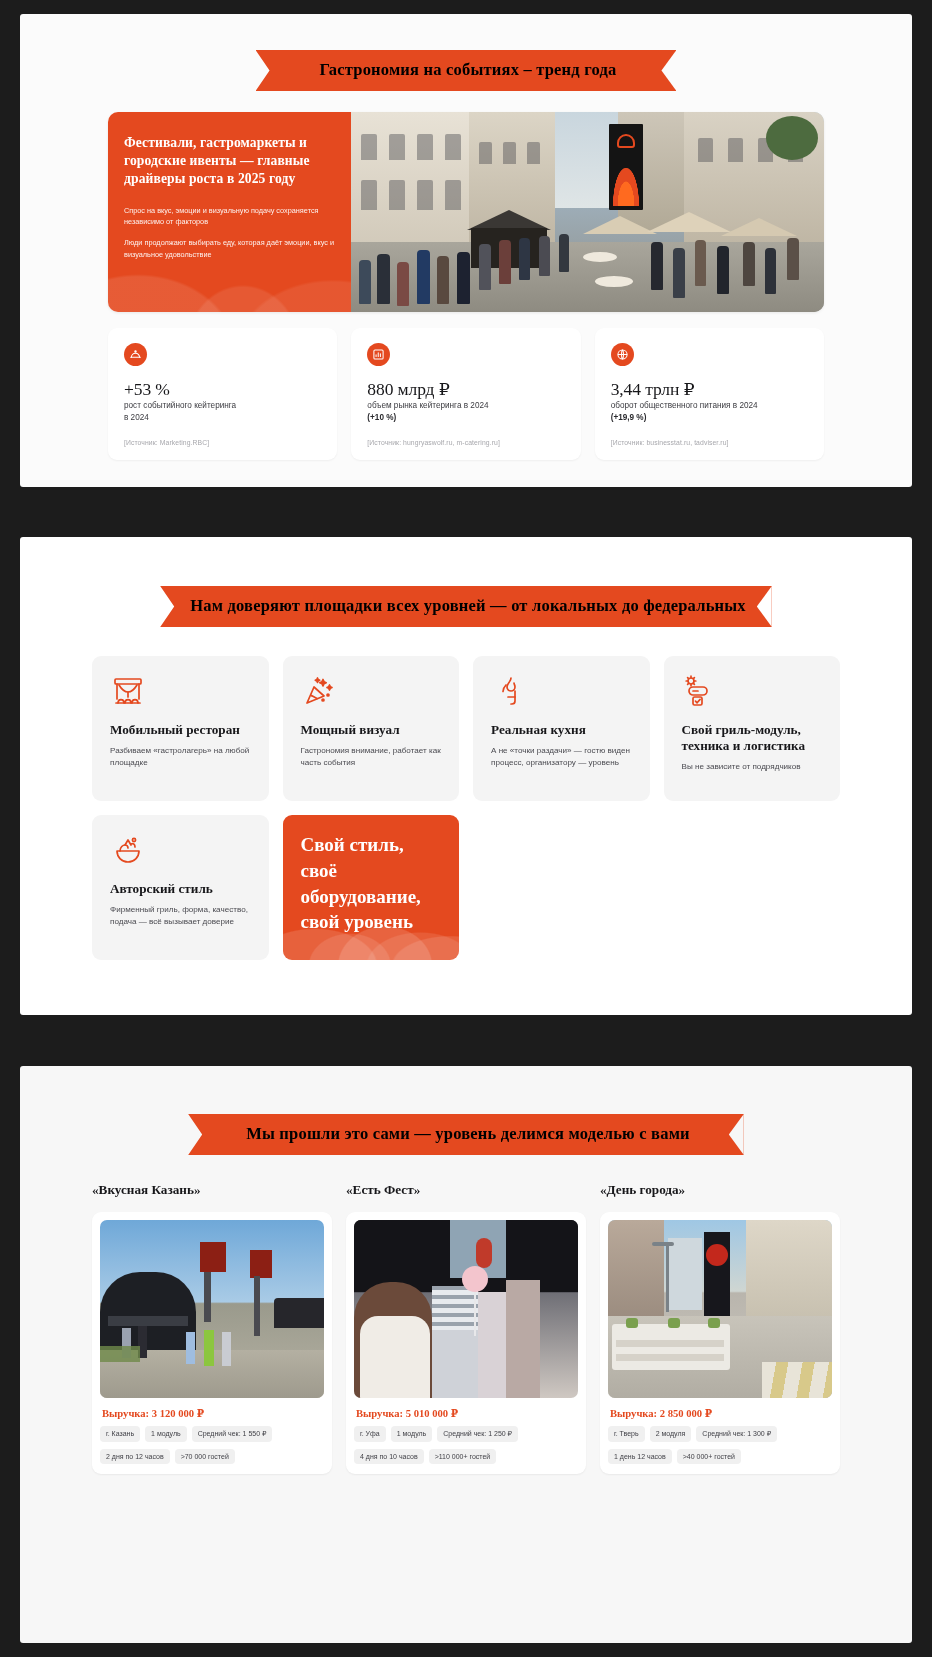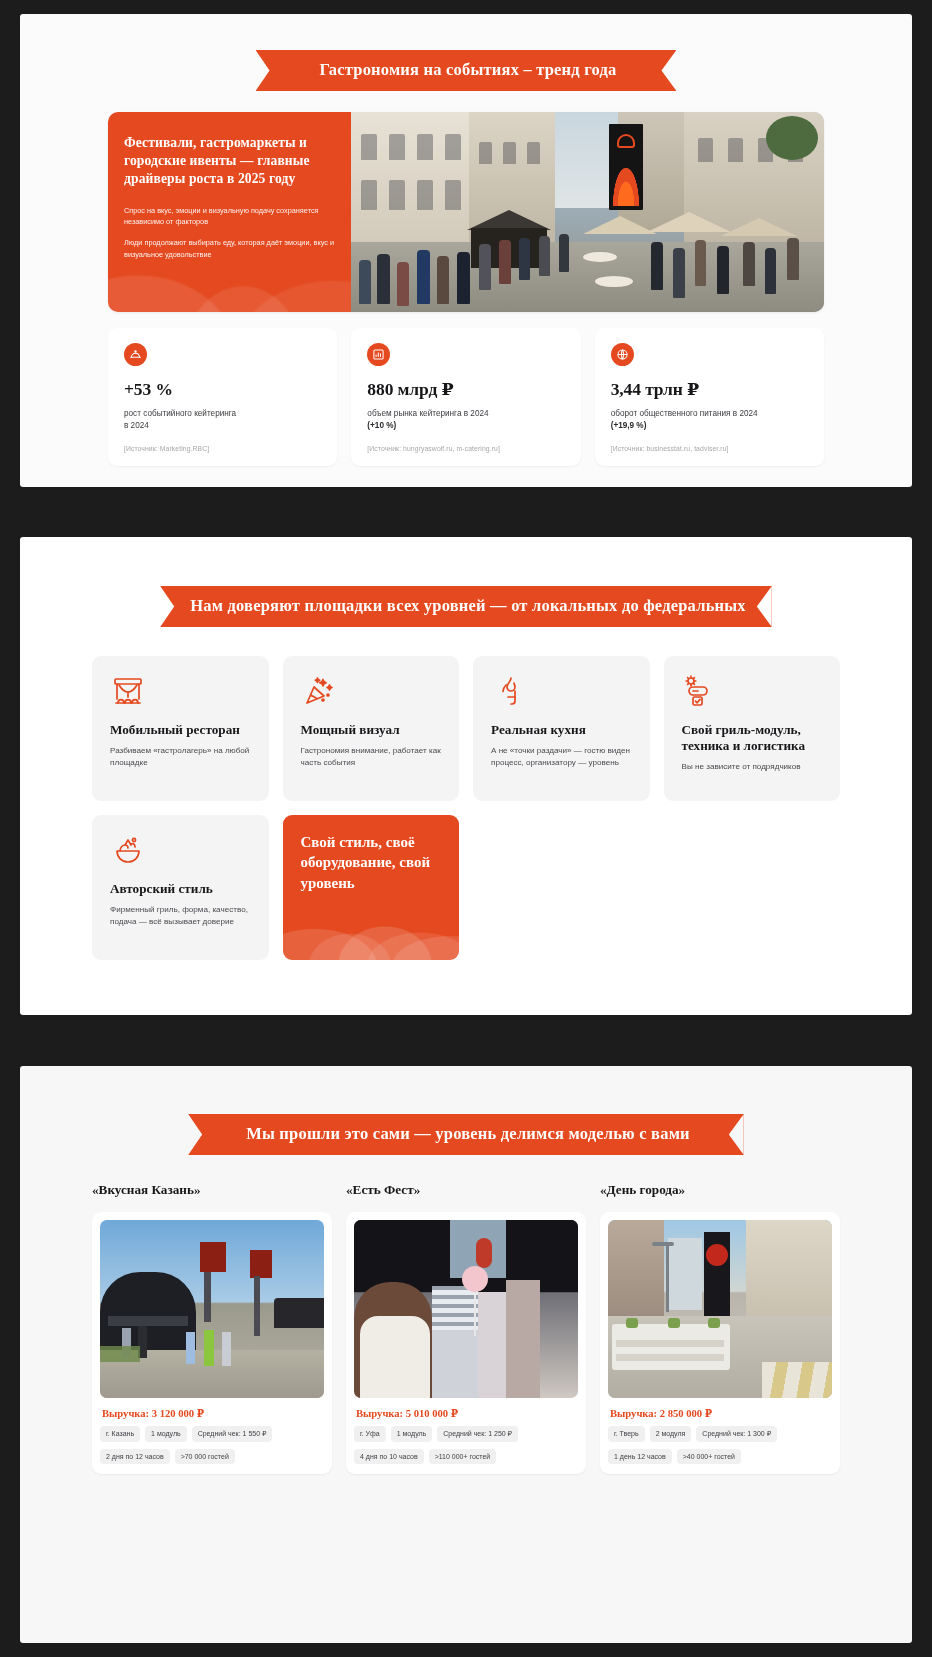--- a/index.html
+++ b/index.html
@@ -25,21 +25,21 @@
   }
   .slide-1 { top: 14px; height: 473px; background: #fbfbfb; }
   .slide-2 { top: 537px; height: 478px; background: #ffffff; }
   .slide-3 { top: 1066px; height: 577px; background: #f7f7f7; }
 
   
   .ribbon-wrap { display: flex; justify-content: center; }
   .ribbon {
     position: relative;
     background: #e4491f;
-    color: #ffffff;
+    color: #000000;
     font-family: "Liberation Serif", "DejaVu Serif", serif;
     font-weight: bold;
     text-align: center;
     letter-spacing: .2px;
     white-space: nowrap;
     clip-path: polygon(0 0, 100% 0, 100% 100%, 0 100%, 14px 50%);
   }
   .ribbon::after {
     content: "";
     position: absolute;
@@ -139,25 +139,24 @@
   }
   .stat-icon {
     width: 23px; height: 23px; border-radius: 50%;
     background: #e4491f;
     display: flex; align-items: center; justify-content: center;
     margin-bottom: 13px;
   }
   .stat-icon svg { width: 13px; height: 13px; display:block; }
   .stat-value {
     font-family: "Liberation Serif", "DejaVu Serif", serif;
-    font-weight: bold;
+    font-weight: normal;
     font-size: 17.5px;
     color: #17171a;
     letter-spacing: -.1px;
-    margin-bottom: 8px;
   }
   .stat-desc { font-size: 8.2px; line-height: 1.5; color: #3b3b40; }
   .stat-desc b { font-weight: bold; color: #2a2a2e; }
   .stat-src {
     margin-top: auto; padding-top: 12px;
     font-size: 6.8px; color: #a7a7ac; letter-spacing: .1px;
   }
 
   
   .feature-grid {
@@ -188,21 +187,21 @@
   .f-card.accent {
     background: #e4491f;
     position: relative;
     overflow: hidden;
     display: flex;
     align-items: flex-start;
   }
   .f-card.accent .f-title {
     color: #fff;
     position: relative;
-    font-size: 15px;
+    font-size: 19px;
     line-height: 1.36;
   }
   .flames {
     position: absolute; left: 0; right: 0; bottom: -6px; height: 86px;
     background:
       radial-gradient(ellipse at 18% 100%, rgba(255,255,255,.13) 0 30%, transparent 31%),
       radial-gradient(ellipse at 38% 100%, rgba(255,255,255,.11) 0 26%, transparent 27%),
       radial-gradient(ellipse at 58% 100%, rgba(255,255,255,.14) 0 32%, transparent 33%),
       radial-gradient(ellipse at 78% 100%, rgba(255,255,255,.10) 0 27%, transparent 28%),
       radial-gradient(ellipse at 95% 100%, rgba(255,255,255,.12) 0 24%, transparent 25%);

